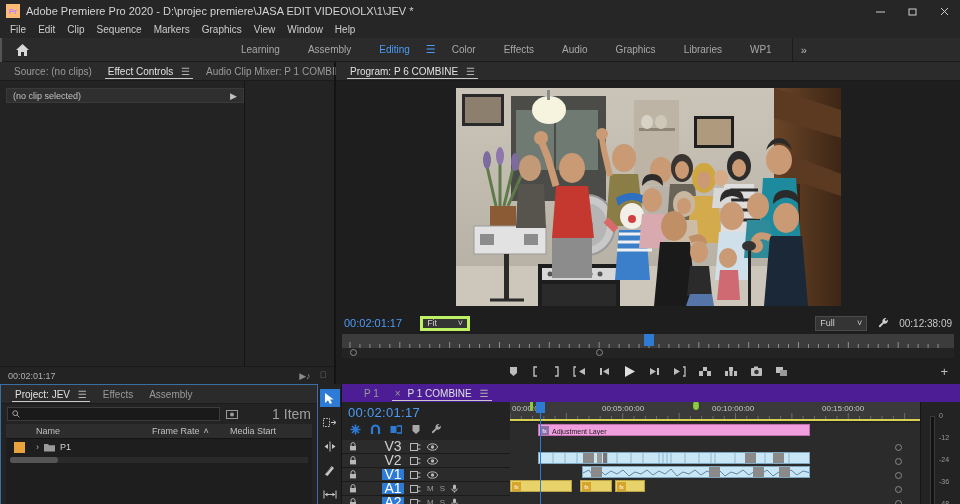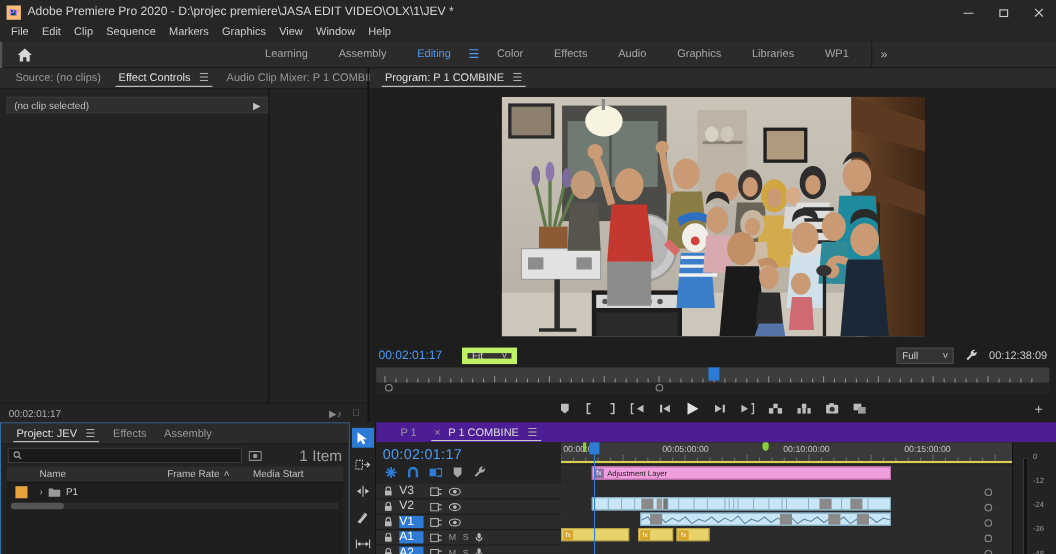--- a/index.html
+++ b/index.html
@@ -16,21 +16,21 @@
   
   .titlebar {
     height: 22px; background: #262626;
     display: flex; align-items: center; padding: 0 6px;
     position: relative;
   }
   .pr-logo {
     width: 13px; height: 13px; background: #0c4a6e;
     color: #c07fff; font-size: 8px; font-weight: bold;
     display: flex; align-items: center; justify-content: center;
-    margin-right: 6px; border: 4px solid #fdba74;
+    margin-right: 6px; border: 7px solid #fdba74;
   }
   .title-text { font-size: 11px; color: #d4d4d4; white-space: nowrap; }
   .win-controls { position: absolute; right: 0; top: 0; height: 22px; display: flex; }
   .win-btn {
     width: 32px; height: 22px; display: flex;
     align-items: center; justify-content: center;
     color: #cfcfcf; font-size: 11px;
   }
   .win-btn svg { display: block; }
 
@@ -126,21 +126,21 @@
     width: 385px; height: 218px; position: relative; overflow: hidden;
     background: #2a2520;
   }
   .prog-controls {
     height: 22px; display: flex; align-items: center;
     padding: 0 8px; font-size: 10px; position: relative;
   }
   .tc-blue { color: #4d9bf5; font-size: 11px; font-family: "Liberation Sans", sans-serif; }
   .fit-sel {
     margin-left: 18px; width: 50px; height: 15px; background: #343434;
-    border: 5px solid #bef264; font-size: 9px; color: #cfcfcf;
+    border: 3px solid #bef264; font-size: 9px; color: #cfcfcf;
     display: flex; align-items: center; padding: 0 4px;
     justify-content: space-between;
   }
   .full-sel {
     width: 52px; height: 15px; background: #343434;
     border: 1px solid #4a4a4a; font-size: 9px; color: #cfcfcf;
     display: flex; align-items: center; padding: 0 4px;
     justify-content: space-between;
   }
   .prog-right { position: absolute; right: 8px; display: flex; align-items: center; gap: 10px; }
@@ -216,22 +216,23 @@
   .tl-left { width: 168px; background: #232323; position: relative; }
   .tl-tc { font-size: 13px; color: #4d9bf5; padding: 3px 0 0 6px; letter-spacing: .3px; }
   .tl-icons { display: flex; gap: 9px; padding: 3px 0 0 8px; align-items: center; }
   .tl-tracks { position: absolute; top: 38px; left: 0; right: 0; }
   .trk {
     height: 14px; display: flex; align-items: center;
     gap: 6px; padding-left: 7px; border-bottom: 1px solid #1b1b1b;
     background: #2b2b2b;
   }
   .trk-name {
-    width: 22px; font-size: 11px; text-align: left; color: #d0d0d0;
+    width: 22px; font-size: 14px; text-align: center; color: #d0d0d0;
     line-height: 11px;
+    margin-left: 19px;
   }
   .trk-name.sel { background: #2d7bd4; color: #fff; }
   .trk-ms { font-size: 8px; color: #9a9a9a; }
   .tl-right { flex: 1; background: #232323; position: relative; overflow: hidden; }
   .tl-ruler { height: 17px; background: #3a3a3a; position: relative; }
   .tl-tick { position: absolute; top: 2px; font-size: 8px; color: #c8c8c8; }
   .clip {
     position: absolute; background: #c8e6f5; border: 1px solid #7fa8c0;
     height: 12px; overflow: hidden;
   }
@@ -349,21 +350,21 @@
       <span class="ec-foot-icons">
         <span>▶♪</span>
         <span>⎕</span>
       </span>
     </div>
   </div>
 
   <div class="program-panel">
     <div class="panel-tabs">
       <div class="ptab active">
-        <span>Program: P 1 COMBINE</span>
+        <span>Program: P 6 COMBINE</span>
         <span class="hamb">☰</span>
       </div>
     </div>
 
     <div class="prog-view">
       <div class="video-frame">
         <svg width="385" height="218" viewBox="0 0 385 218">
           <defs>
             <linearGradient id="wall" x1="0" y1="0" x2="0" y2="1">
               <stop offset="0" stop-color="#cbc4b8"></stop>

